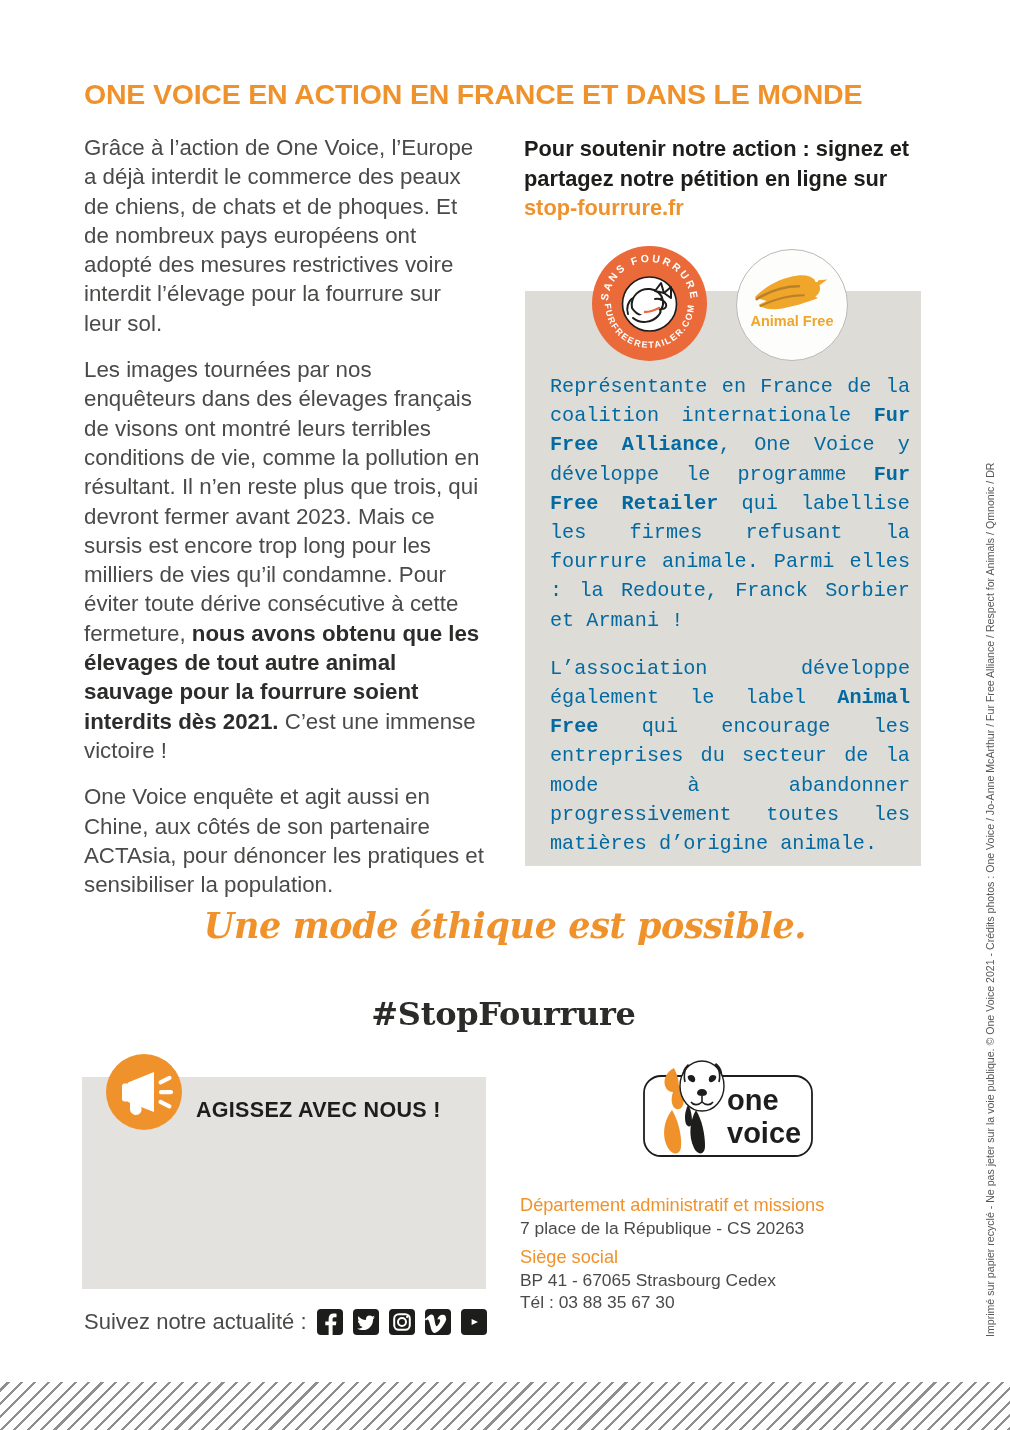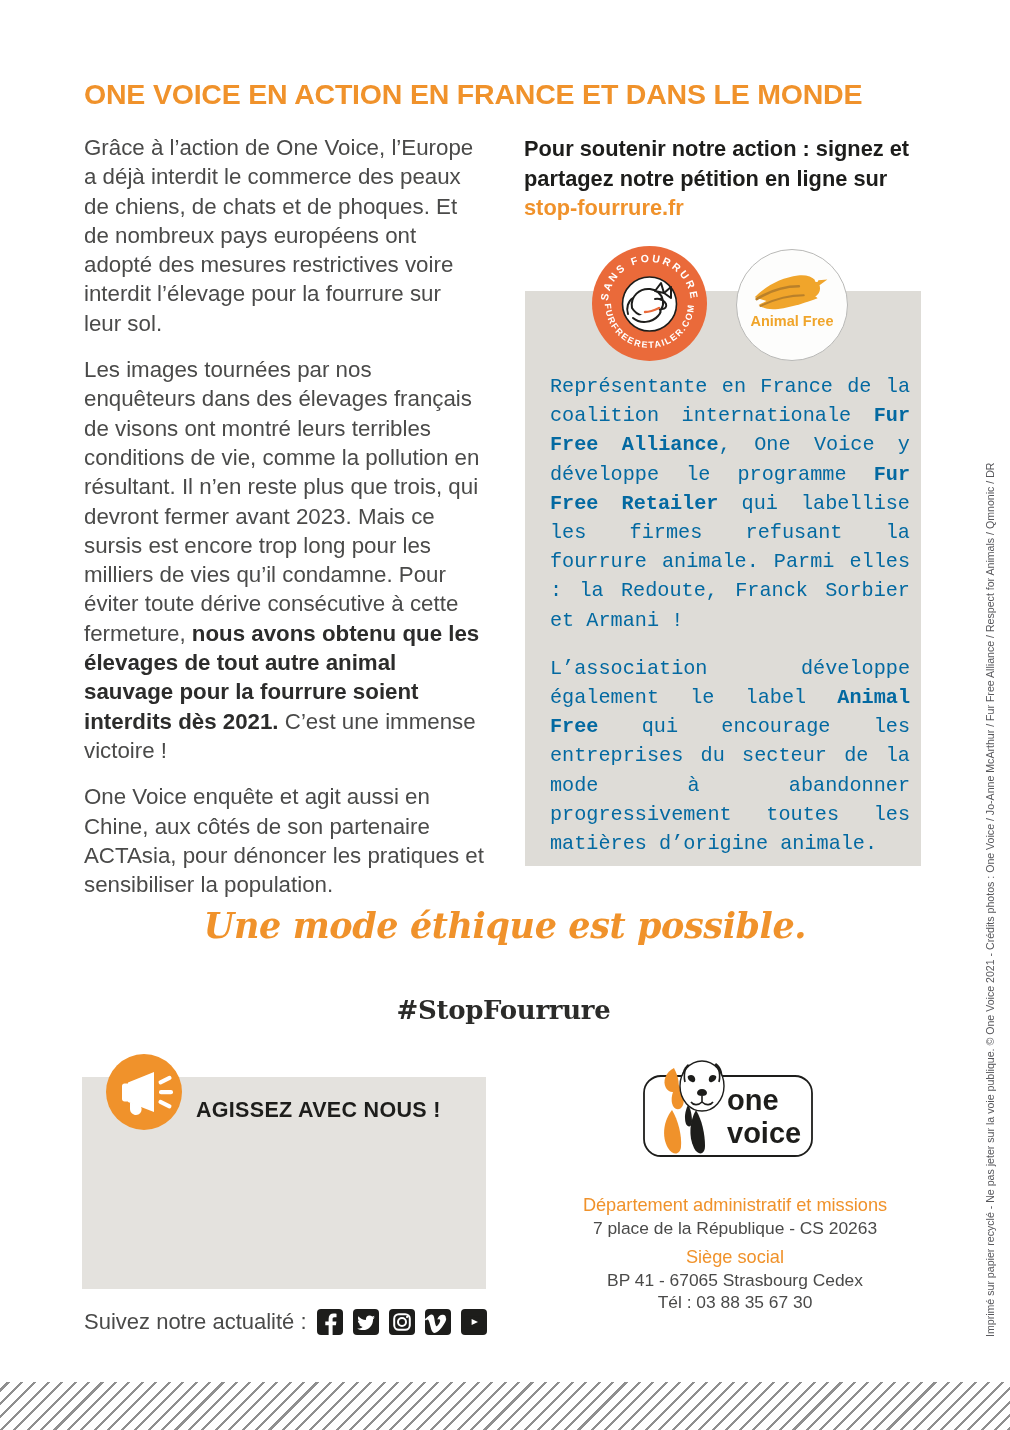--- a/index.html
+++ b/index.html
@@ -68,21 +68,21 @@
   .slogan{
     position:absolute;left:0;top:905px;width:1010px;text-align:center;
     color:#F0922B;
     font-family:"DejaVu Serif", serif;
     font-style:italic;font-weight:bold;
     font-size:35px;line-height:42px;letter-spacing:-0.4px;
   }
   .hashtag{
     position:absolute;left:0;top:995px;width:1007px;text-align:center;
     font-family:"DejaVu Serif", serif;
-    font-size:26px;font-weight:bold;color:#2b2b29;letter-spacing:-0.3px;
+    font-size:32px;font-weight:bold;color:#2b2b29;letter-spacing:-0.3px;
   }
 
   
   .act-box{
     position:absolute;left:82px;top:1077px;width:404px;height:212px;
     background:#e4e2de;
   }
   .megaphone-circle{
     position:absolute;left:106px;top:1054px;width:76px;height:76px;
     border-radius:50%;background:#F0922B;
@@ -104,21 +104,21 @@
     display:flex;align-items:center;gap:10px;
   }
   .follow-label{font-size:22px;color:#4a4a49;}
   .soc{width:26px;height:26px;display:block;}
 
   
   .ov-logo{position:absolute;left:626px;top:1048px;width:200px;height:116px;}
 
   
   .addr{
-    position:absolute;left:520px;top:1194px;width:430px;text-align:center;
+    position:absolute;left:520px;top:1194px;width:430px;
     font-size:17.4px;line-height:22.6px;color:#4a4a49;
   }
   .addr .hl{color:#F0922B;font-size:18.2px;}
   .addr .sp{display:block;height:7px;}
 
   
   .credits{
     position:absolute;left:984px;top:392px;
     width:945px;
     transform-origin:0 0;

